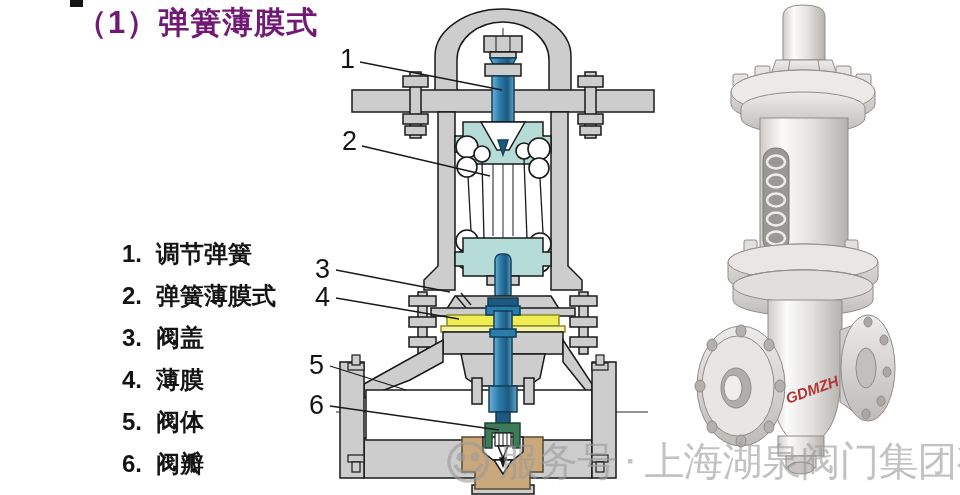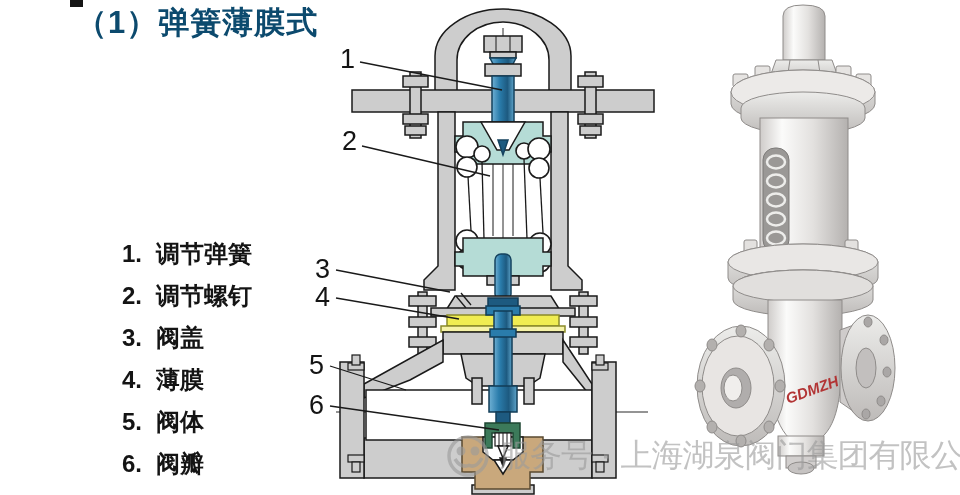--- a/index.html
+++ b/index.html
@@ -1,48 +1,48 @@
 <!DOCTYPE html>
 <html><head>
 <meta charset="utf-8">
 <style>
   html,body{margin:0;padding:0;}
   body{width:960px;height:495px;position:relative;overflow:hidden;background:#ffffff;
        font-family:"Liberation Sans","DejaVu Sans",sans-serif;}
   .stage{position:absolute;inset:0;width:960px;height:495px;background:#fff;}
   .corner-mark{position:absolute;left:70px;top:0;width:13px;height:7px;background:#151515;}
-  .page-title{position:absolute;left:76px;top:2px;font-size:31px;font-weight:700;color:#0c4a6e;
+  .page-title{position:absolute;left:76px;top:2px;font-size:31px;font-weight:700;color:#701a75;
               letter-spacing:1px;white-space:nowrap;}
   .legend{position:absolute;left:122px;top:238px;}
   .legend-row{display:flex;align-items:baseline;height:26px;margin-bottom:16px;
               font-size:24px;font-weight:700;color:#141414;white-space:nowrap;}
   .legend-num{display:inline-block;min-width:34px;}
   .diagram-svg{position:absolute;left:0;top:0;}
   .watermark{position:absolute;left:446px;top:434px;display:flex;align-items:center;gap:9px;
              opacity:0.6;pointer-events:none;z-index:30;}
-  .wm-text{font-size:32px;color:#9b9b9b;letter-spacing:-1px;white-space:nowrap;font-weight:400;}
+  .wm-text{font-size:40px;color:#9b9b9b;letter-spacing:-1px;white-space:nowrap;font-weight:400;}
   .wm-sep{font-size:18px;color:#9b9b9b;margin:0 2px;}
 </style>
 </head>
 <body>
 
 <div class="stage">
 
   <div class="corner-mark"></div>
 
   <div class="page-title">（1）弹簧薄膜式</div>
 
   <div class="legend">
     <div class="legend-row">
       <span class="legend-num">1.</span>
       <span>调节弹簧</span>
     </div>
     <div class="legend-row">
       <span class="legend-num">2.</span>
-      <span>调节螺钉</span>
+      <span>弹簧薄膜式</span>
     </div>
     <div class="legend-row">
       <span class="legend-num">3.</span>
       <span>阀盖</span>
     </div>
     <div class="legend-row">
       <span class="legend-num">4.</span>
       <span>薄膜</span>
     </div>
     <div class="legend-row">

